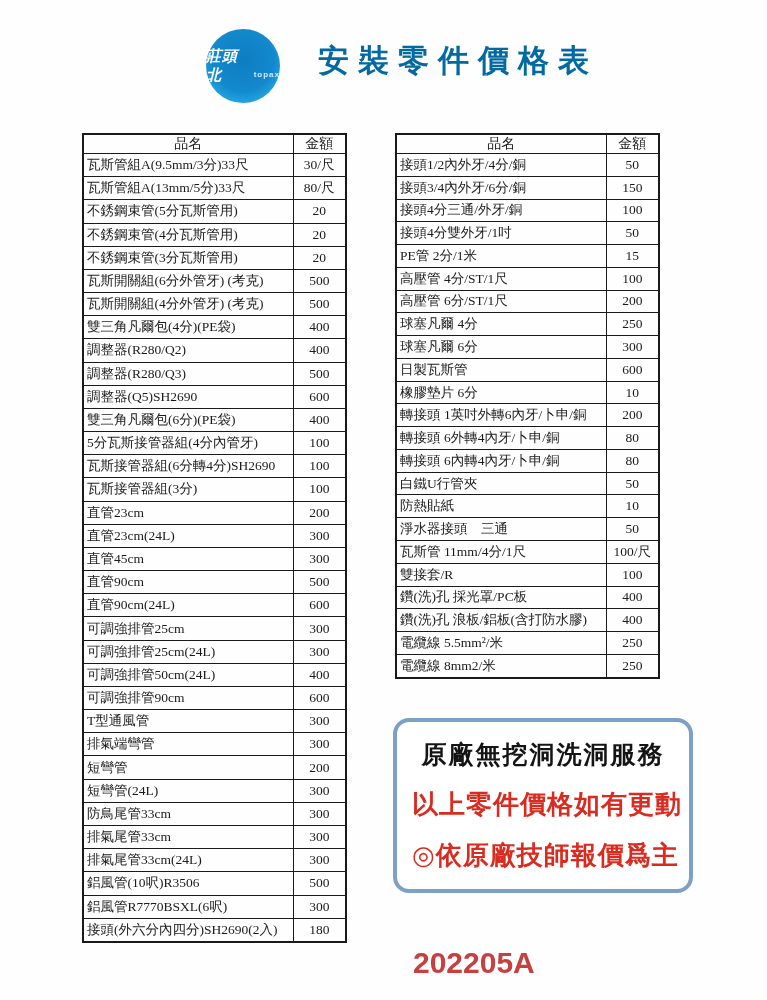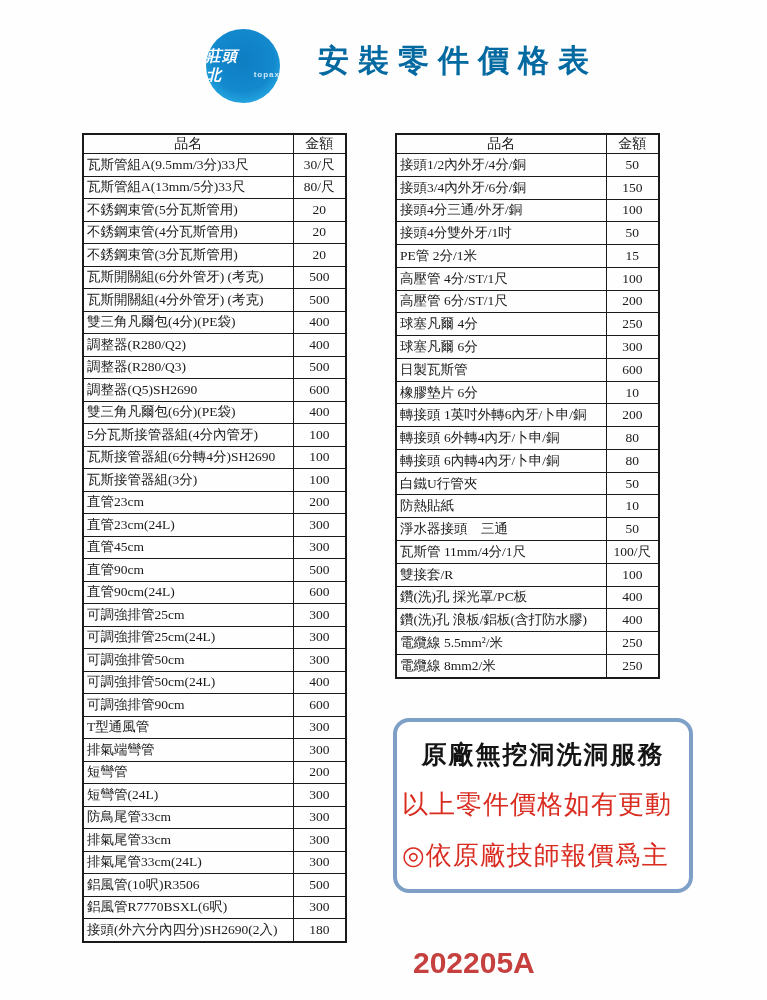--- a/index.html
+++ b/index.html
@@ -27,21 +27,21 @@
                  font-size:14px;text-align:center;padding:0;}
   table.price td{border:1px solid #1a1a1a;padding:0 0 0 3px;overflow:hidden;white-space:nowrap;}
   table.price td.cell-amount,table.price col.c-amt{width:53px;}
   table.price td.cell-amount{text-align:center;padding:0;}
 
   
   .notice{position:absolute;left:393px;top:718px;width:300px;height:175px;box-sizing:border-box;
           border:4px solid #7e9fc6;border-radius:16px;background:#fff;
           display:flex;flex-direction:column;justify-content:space-evenly;}
   .notice .n1{color:#141414;font-size:25px;font-weight:bold;text-align:center;letter-spacing:2px;}
-  .notice .n2,.notice .n3{color:#d92b1f;font-size:26px;font-weight:normal;margin-left:5px;
+  .notice .n2,.notice .n3{color:#d92b1f;font-size:26px;font-weight:bold;margin-left:15px;
                           letter-spacing:1px;white-space:nowrap;}
 
   
   .version{position:absolute;left:413px;top:946px;font-size:30px;font-weight:bold;color:#c5403e;}
 </style>
 </head>
 <body>
 
 <div class="page">
 
@@ -146,24 +146,20 @@
           </tr>
           <tr>
             <td class="cell-name">可調強排管25cm</td>
             <td class="cell-amount">300</td>
           </tr>
           <tr>
             <td class="cell-name">可調強排管25cm(24L)</td>
             <td class="cell-amount">300</td>
           </tr>
           <tr>
-            <td class="cell-name">可調強排管50cm</td>
-            <td class="cell-amount">300</td>
-          </tr>
-          <tr>
             <td class="cell-name">可調強排管50cm(24L)</td>
             <td class="cell-amount">400</td>
           </tr>
           <tr>
             <td class="cell-name">可調強排管90cm</td>
             <td class="cell-amount">600</td>
           </tr>
           <tr>
             <td class="cell-name">T型通風管</td>
             <td class="cell-amount">300</td>

